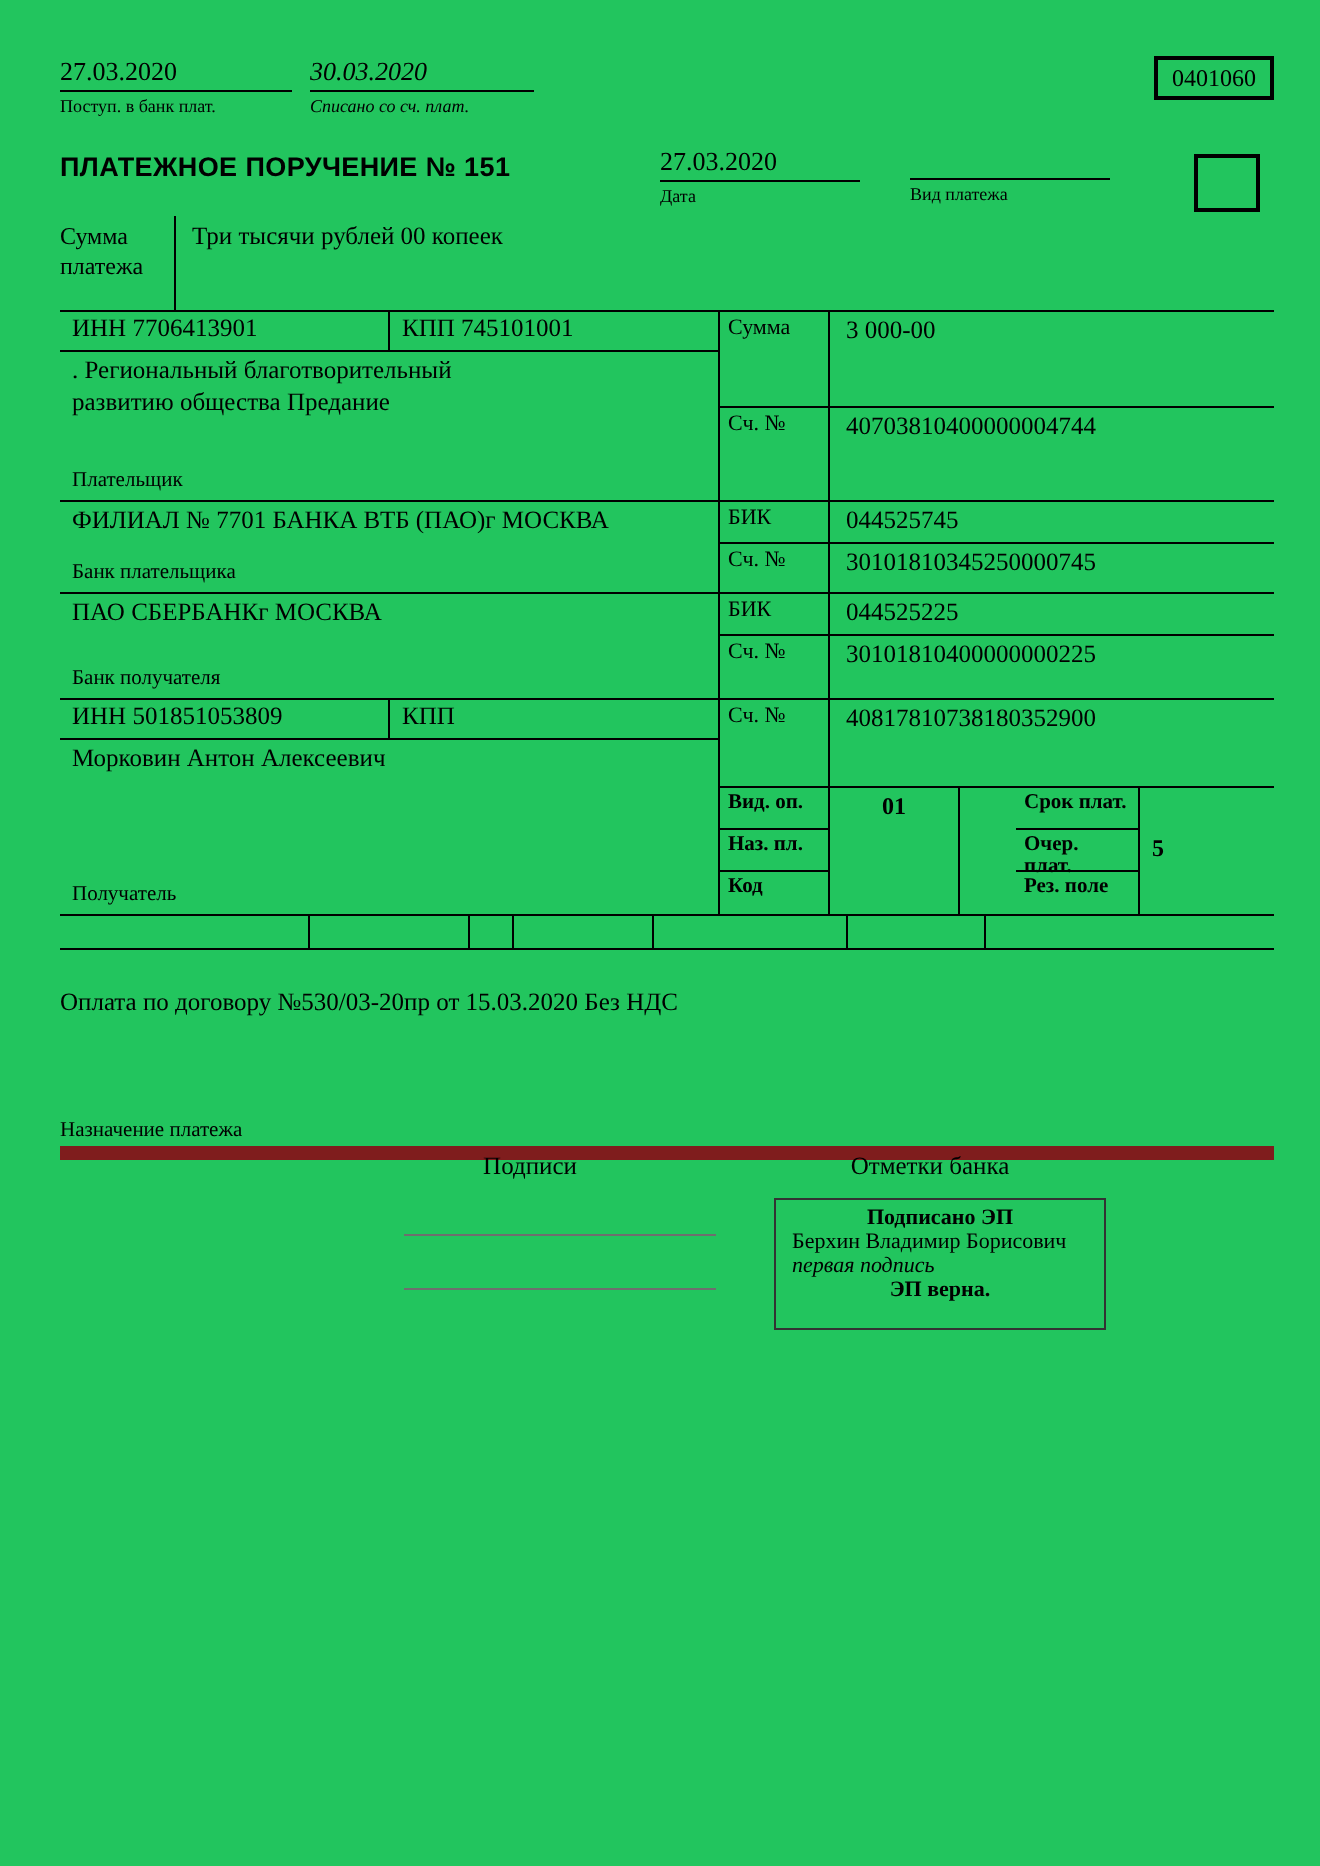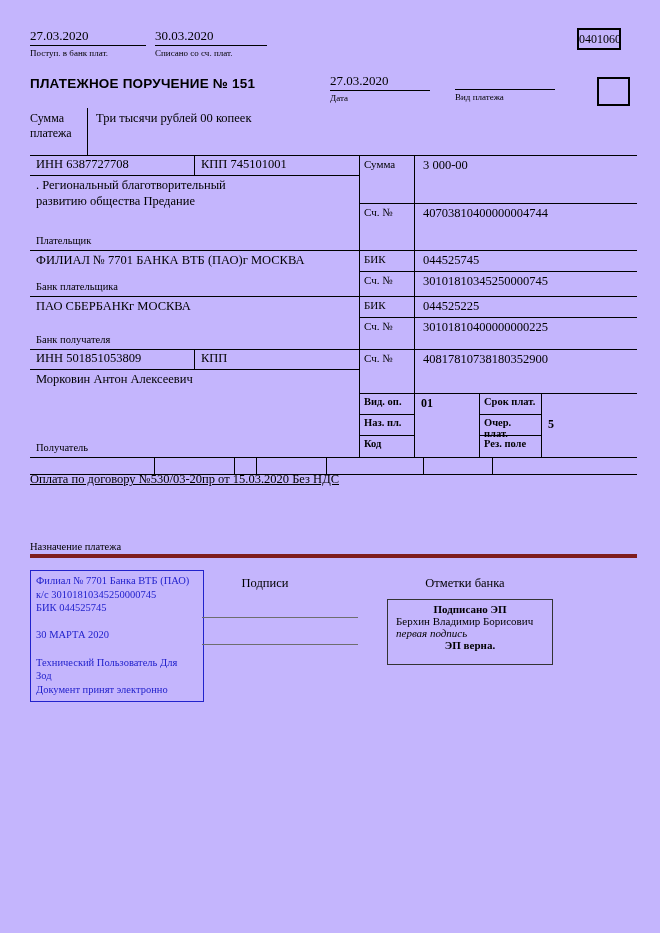--- a/index.html
+++ b/index.html
@@ -1,26 +1,26 @@
 <!DOCTYPE html>
 <html><head>
 <meta charset="utf-8">
 <style>
   * { margin:0; padding:0; box-sizing:border-box; }
   html,body { background:#fff; }
   body { font-family:"Liberation Serif", serif; color:#000; }
-  .page { position:relative; width:660px; height:933px; background:#c4b5fd; overflow:hidden; }
+  .page { position:relative; width:660px; height:933px; background:#22c55e; overflow:hidden; }
 
   
   .ufield .val { font-size:13px; min-height:17px; border-bottom:1px solid #000; padding-bottom:1px; }
   .ufield .lbl { font-size:9px; padding-top:2px; }
 
   .abs { position:absolute; }
 
-  #form-code { left:577px; top:28px; width:44px; height:22px; border:2px solid #000;
+  #form-code { left:577px; top:28px; width:60px; height:22px; border:2px solid #000;
                font-size:12px; text-align:center; line-height:18px; }
 
   #doc-title { left:30px; top:76px; font-family:"Liberation Sans", sans-serif;
                font-weight:bold; font-size:13.5px; letter-spacing:.2px; }
 
   #checkbox { left:597px; top:77px; width:33px; height:29px; border:2px solid #000; }
 
   
   #amount-words { left:30px; top:108px; width:607px; height:47px; display:flex; }
   #amount-words .aw-label { width:57px; font-size:12px; line-height:15px; padding-top:3px; }
@@ -38,32 +38,32 @@
   .section-label { position:absolute; bottom:4px; left:6px; font-size:10.5px; }
   .rrow { display:flex; }
   .rrow .rlabel { width:55px; border-right:1px solid #000; padding:2px 4px; font-size:11px; }
   .rrow .rvalue { flex:1; padding:2px 8px; }
   .bb { border-bottom:1px solid #000; }
 
   
   .ops-grid { border-top:1px solid #000; }
   .ops-row { display:flex; height:21px;font-weight:bold; }
   .ops-row .c1 { width:55px; border-right:1px solid #000; border-bottom:1px solid #000; padding:2px 4px; font-size:10.5px; }
-  .ops-row .c2 { width:65px; border-right:1px solid #000; padding:2px 6px; font-size:12px; }
-  .ops-row .c3 { width:62px; border-right:1px solid #000; border-bottom:1px solid #000; padding:2px 4px; font-size:10.5px; }
+  .ops-row .c2 { width:65px; border-right:1px solid #000; padding:2px 6px; font-size:12px;text-align:center; }
+  .ops-row .c3 { width:62px; border-right:1px solid #000; border-bottom:1px solid #000; padding:2px 4px; font-size:10.5px;margin-left:28px; }
   .ops-row .c4 { flex:1; padding:2px 6px; font-size:12px; }
   .ops-row:last-child .c1, .ops-row:last-child .c3 { border-bottom:none; }
 
   
   #tax-row { display:flex; height:17px; border-bottom:1px solid #000; }
   #tax-row .tcell { border-right:1px solid #000; height:100%; }
   #tax-row .tcell:last-child { border-right:none; }
 
   
-  #purpose { left:30px; top:465px; width:607px; height:93px; border-bottom:4px solid #7f1d1d; position:absolute;text-decoration:underline; }
+  #purpose { left:30px; top:487px; width:607px; height:93px; border-bottom:7px solid #7f1d1d; position:absolute; }
   #purpose .ptext { padding-top:7px; font-size:12.5px; }
   #purpose .plabel { position:absolute; bottom:2px; left:0; font-size:10.5px; }
 
   
   #footer { left:30px; top:568px; width:607px; height:165px; position:absolute; }
   #bank-stamp { position:absolute; left:0; top:2px; width:174px; height:132px;
                 border:1px solid #2222cc; color:#2222cc; padding:3px 5px; font-size:10.5px; }
   #bank-stamp div { min-height:13.6px; line-height:13.6px; }
   #signatures-label { position:absolute; left:155px; top:8px; width:160px; text-align:center; font-size:12.5px; }
   .sig-line { position:absolute; left:172px; width:156px; border-top:1.5px solid #6e6e6e; }
@@ -76,21 +76,21 @@
 </style>
 </head>
 <body>
 
 <div class="page">
 
   <div class="ufield abs" style="left:30px; top:28px; width:116px;">
     <div class="val">27.03.2020</div>
     <div class="lbl">Поступ. в банк плат.</div>
   </div>
-  <div class="ufield abs" style="left:155px; top:28px; width:112px;">
+  <div class="ufield abs" style="left:155px; top:28px; width:112px;font-style:italic;">
     <div class="val">30.03.2020</div>
     <div class="lbl">Списано со сч. плат.</div>
   </div>
 
   <div class="abs" id="form-code">0401060</div>
 
   <div class="abs" id="doc-title">ПЛАТЕЖНОЕ ПОРУЧЕНИЕ № 151</div>
   <div class="ufield abs" style="left:330px; top:73px; width:100px;">
     <div class="val">27.03.2020</div>
     <div class="lbl">Дата</div>
@@ -107,21 +107,21 @@
       <div>платежа</div>
     </div>
     <div class="aw-value">Три тысячи рублей 00 копеек</div>
   </div>
 
   <div class="abs" id="main-table">
 
     <div class="band" style="height:95px;">
       <div class="left">
         <div class="inn-row">
-          <div class="inn-cell">ИНН 6387727708</div>
+          <div class="inn-cell">ИНН 7706413901</div>
           <div class="kpp-cell">КПП 745101001</div>
         </div>
         <div class="name-text">
           <div>. Региональный благотворительный</div>
           <div>развитию общества Предание</div>
         </div>
         <div class="section-label">Плательщик</div>
       </div>
       <div class="right">
         <div class="rrow bb" style="height:48px;">
@@ -217,31 +217,20 @@
     </div>
   </div>
 
   <div id="purpose">
     <div class="ptext">Оплата по договору №530/03-20пр от 15.03.2020 Без НДС</div>
     <div class="plabel">Назначение платежа</div>
   </div>
 
   <div id="footer">
 
-    <div id="bank-stamp">
-      <div>Филиал № 7701 Банка ВТБ (ПАО)</div>
-      <div>к/с 30101810345250000745</div>
-      <div>БИК 044525745</div>
-      <div></div>
-      <div>30 МАРТА 2020</div>
-      <div></div>
-      <div>Технический Пользователь Для</div>
-      <div>Зод</div>
-      <div>Документ принят электронно</div>
-    </div>
 
     <div id="signatures-label">Подписи</div>
     <div class="sig-line" style="top:49px;"></div>
     <div class="sig-line" style="top:76px;"></div>
 
     <div id="ep-box">
       <div class="ep-title">Подписано ЭП</div>
       <div class="ep-name">Берхин Владимир Борисович</div>
       <div class="ep-sub">первая подпись</div>
       <div class="ep-verified">ЭП верна.</div>

